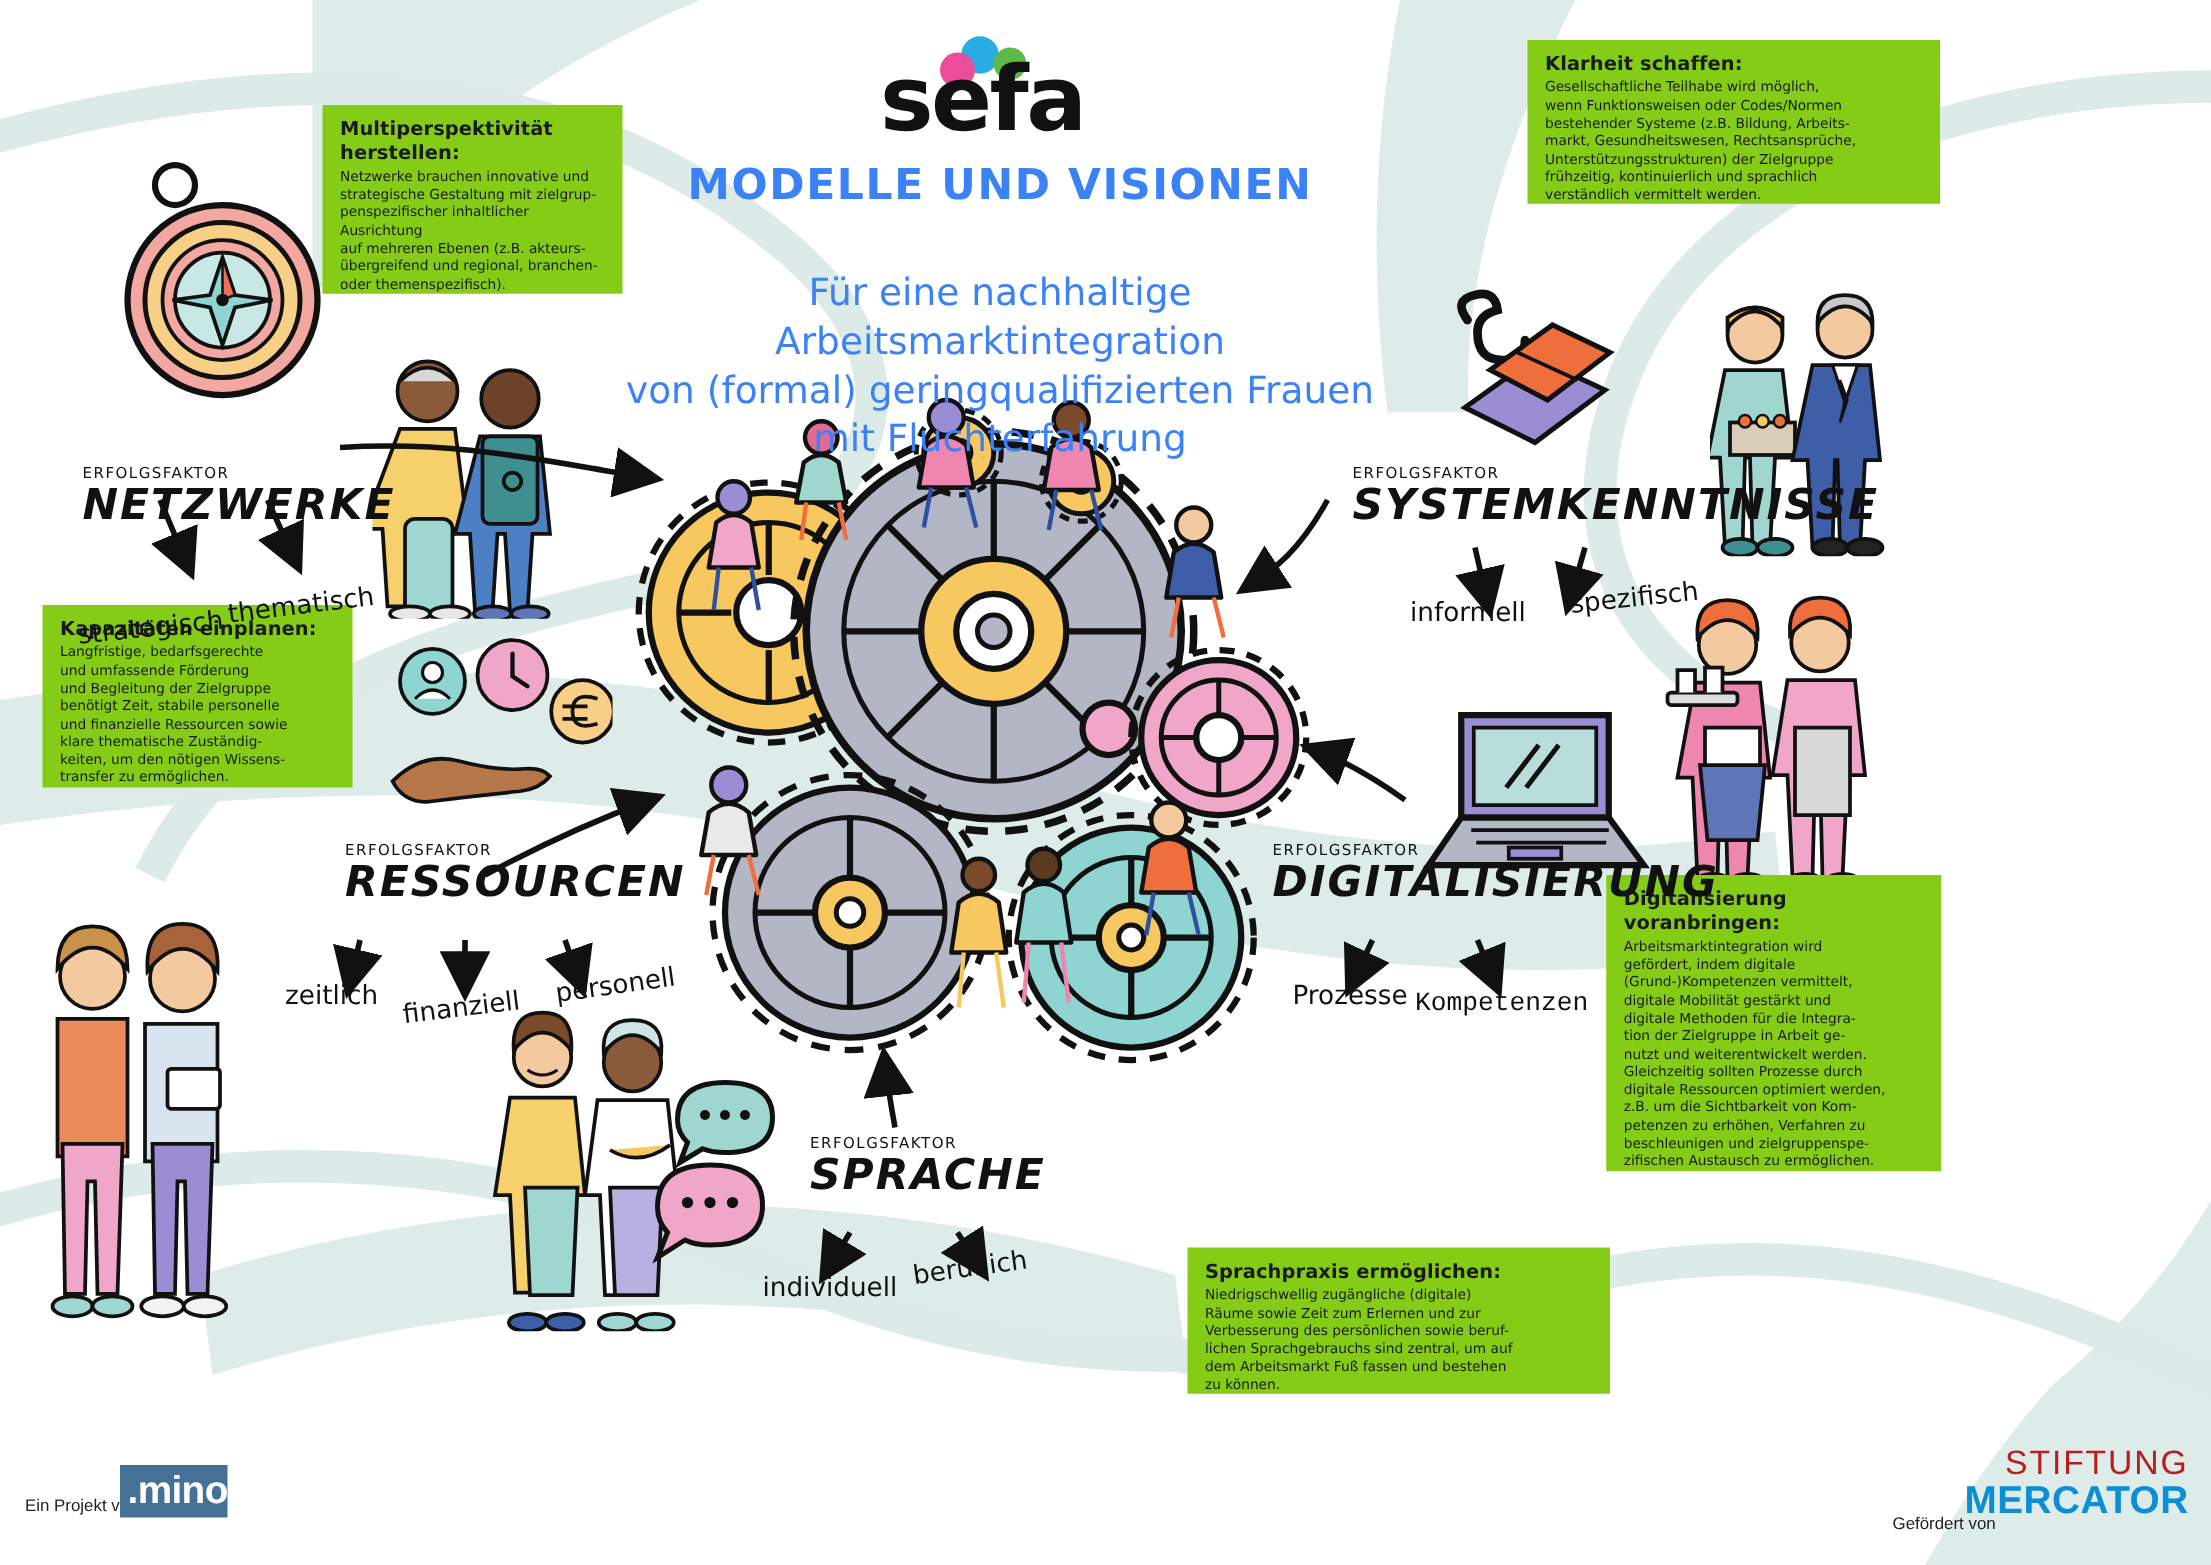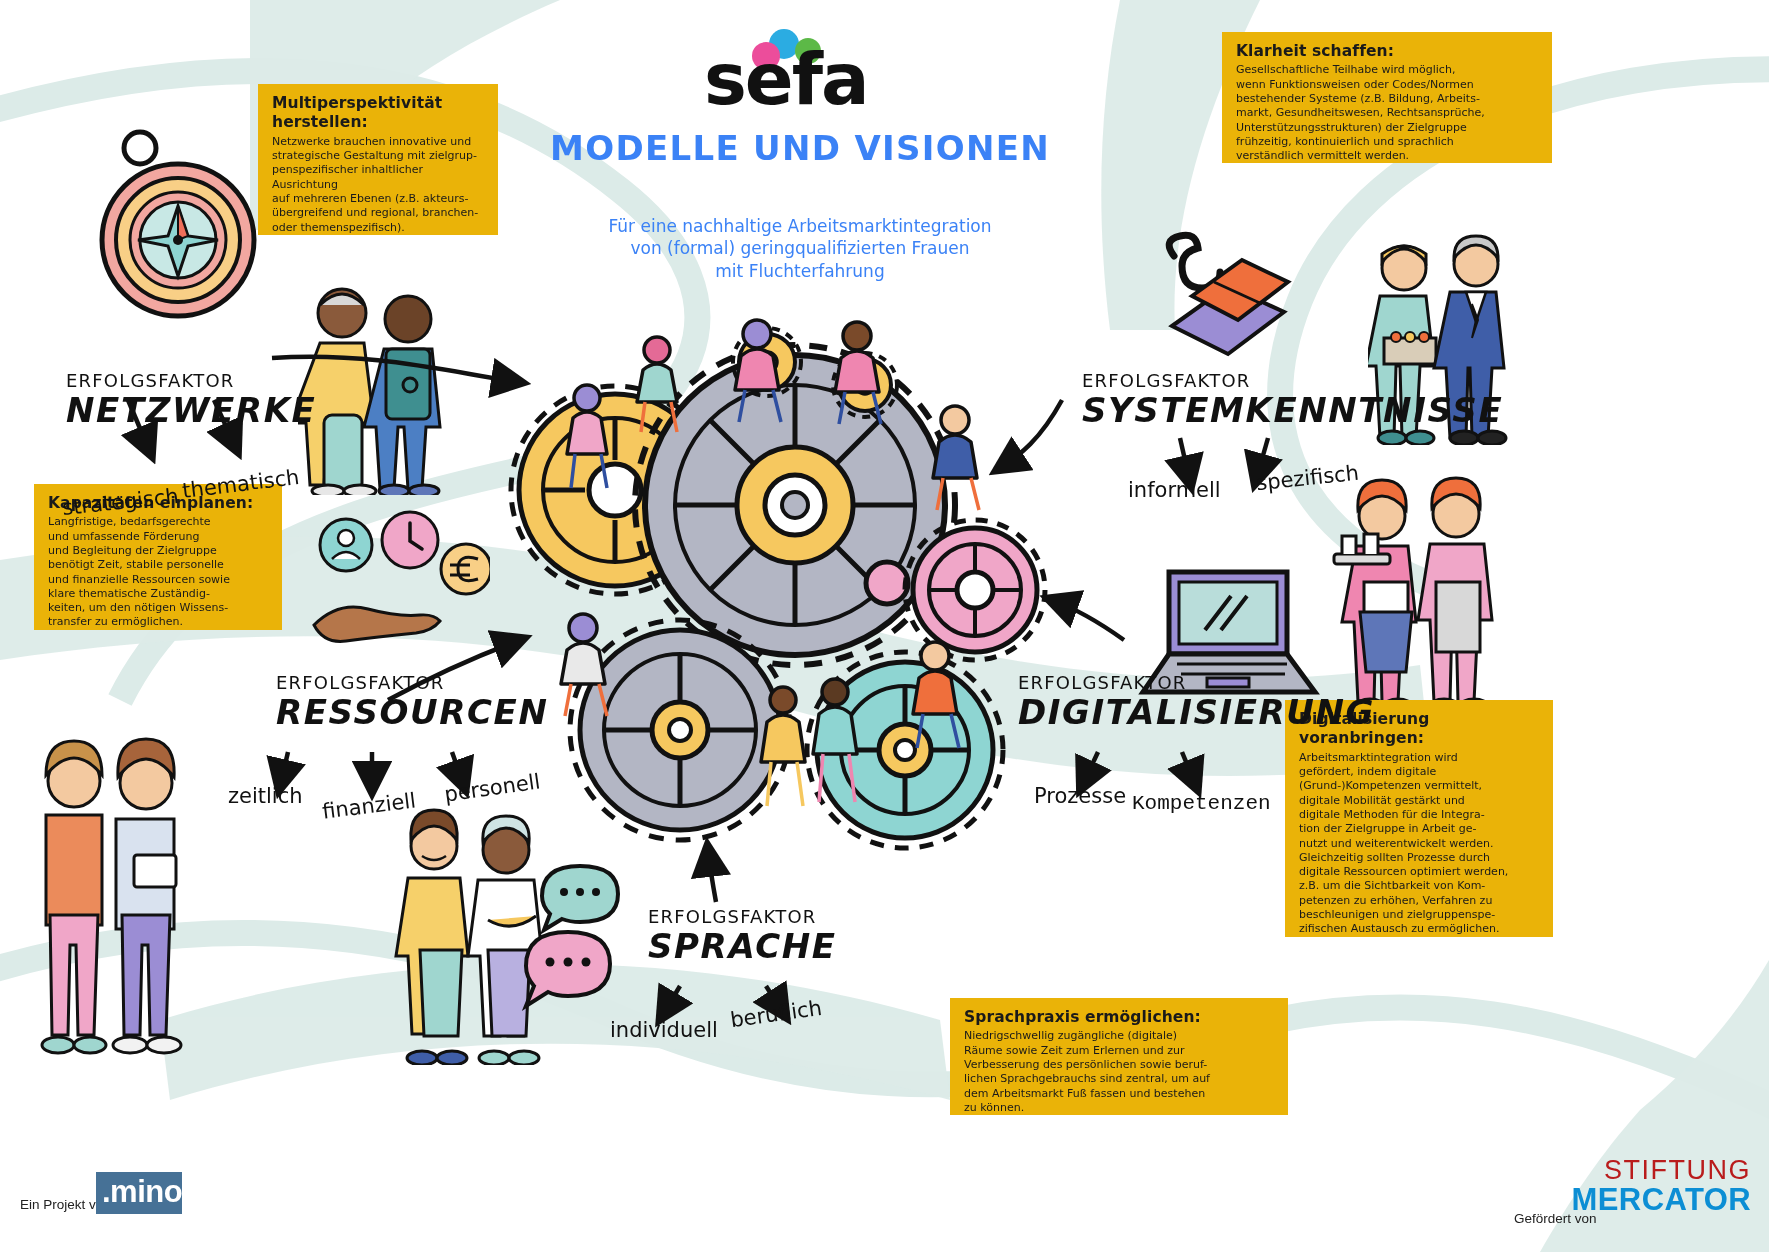--- a/index.html
+++ b/index.html
@@ -14,61 +14,61 @@
   #stage { position:absolute; inset:0; }
 
   
   .bg-layer { position:absolute; inset:0; z-index:0; pointer-events:none; }
 
   
   .hand { font-family:"DejaVu Sans", sans-serif; }
 
   .infobox {
     position:absolute; z-index:5;
-    background:#eab308;
+    background:#84cc16;
     padding:10px 14px 0 14px;
     color:#1a1a1a;
   }
   .infobox .ib-title {
     font-weight:bold;
     font-size:15.5px;
     line-height:1.25;
     margin-bottom:2px;
     letter-spacing:0.1px;
   }
   .infobox .ib-body {
     font-size:11px;
     line-height:1.30;
     white-space:pre-line;
   }
 
   .factor { position:absolute; z-index:6; color:#111; }
   .factor .f-kicker {
-    font-size:18px; letter-spacing:1.2px; line-height:1;
+    font-size:12px; letter-spacing:1.2px; line-height:1;
     margin-bottom:3px;
   }
   .factor .f-name {
     font-size:34px; font-weight:bold; letter-spacing:1.6px; line-height:1;font-style:italic;
   }
   .sublabel {
     position:absolute; z-index:6;
     font-size:21px; color:#111; white-space:nowrap;
   }
 
   
   #logo-sefa { position:absolute; left:700px; top:28px; width:190px; height:86px; z-index:7; }
   #headline {
     position:absolute; left:500px; top:130px; width:600px;
     text-align:center; z-index:7; color:#3b82f6;
   }
   #headline .h-main {
     font-size:34px; font-weight:bold; letter-spacing:1.3px; line-height:1.1;
     margin-bottom:4px;
   }
-  #headline .h-sub { font-size:17px; line-height:1.30;margin-top:48px; }
+  #headline .h-sub { font-size:30px; line-height:1.30;margin-top:48px; }
 
   
   .footer-note {
     position:absolute; z-index:9; color:#222;
     font-size:13.5px; font-family:"Liberation Sans", sans-serif;
   }
   #minor-logo {
     position:absolute; left:96px; top:1172px; z-index:9;
     background:#467196; color:#fff;
     font-family:"Liberation Sans", sans-serif;

